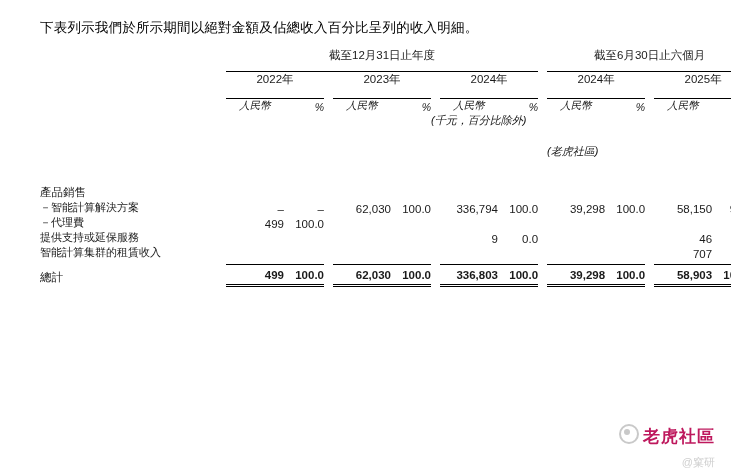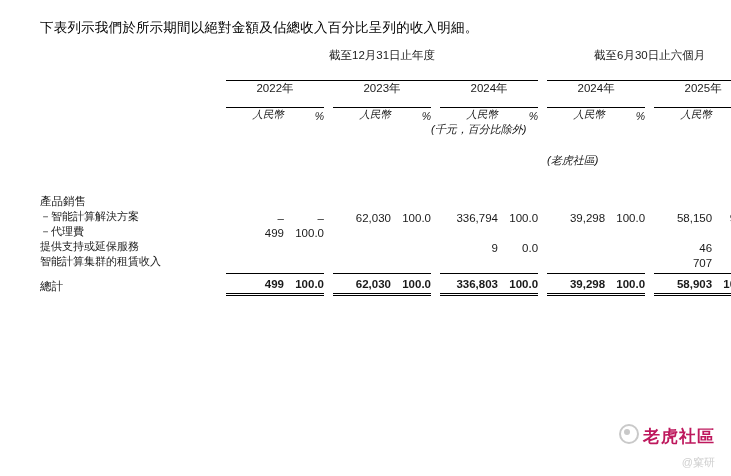--- a/index.html
+++ b/index.html
@@ -53,42 +53,42 @@
   .hdr-group {
     text-align: center;
     font-size: 11.5px;
     font-weight: bold;
     padding-bottom: 2px;
     position: relative;
   }
   .hdr-group .inner {
     display: block;
     border-bottom: 1px solid #000;
-    padding-bottom: 17px;
+    padding-bottom: 8px;
   }
   .hdr-year {
     text-align: center;
     font-size: 11.5px;
     font-weight: bold;
     padding-top: 12px;
     padding-bottom: 3px;
   }
   .hdr-year .inner {
     display: block;
     border-bottom: 1px solid #000;
     padding-bottom: 11px;
   }
   .hdr-unit {
     font-size: 10.5px;
     padding-top: 9px;
     padding-bottom: 2px;
     font-style: italic;
     white-space: nowrap;
   }
-  .hdr-unit.rmb { text-align: right; }
+  .hdr-unit.rmb { text-align: center; }
   .hdr-unit.pc  { text-align: right; }
 
   .note-row td {
     font-size: 11px;
     font-style: italic;
     padding-top: 10px;
     text-align: left;
     white-space: nowrap;
   }
   .note-row td.note-unaudited {

